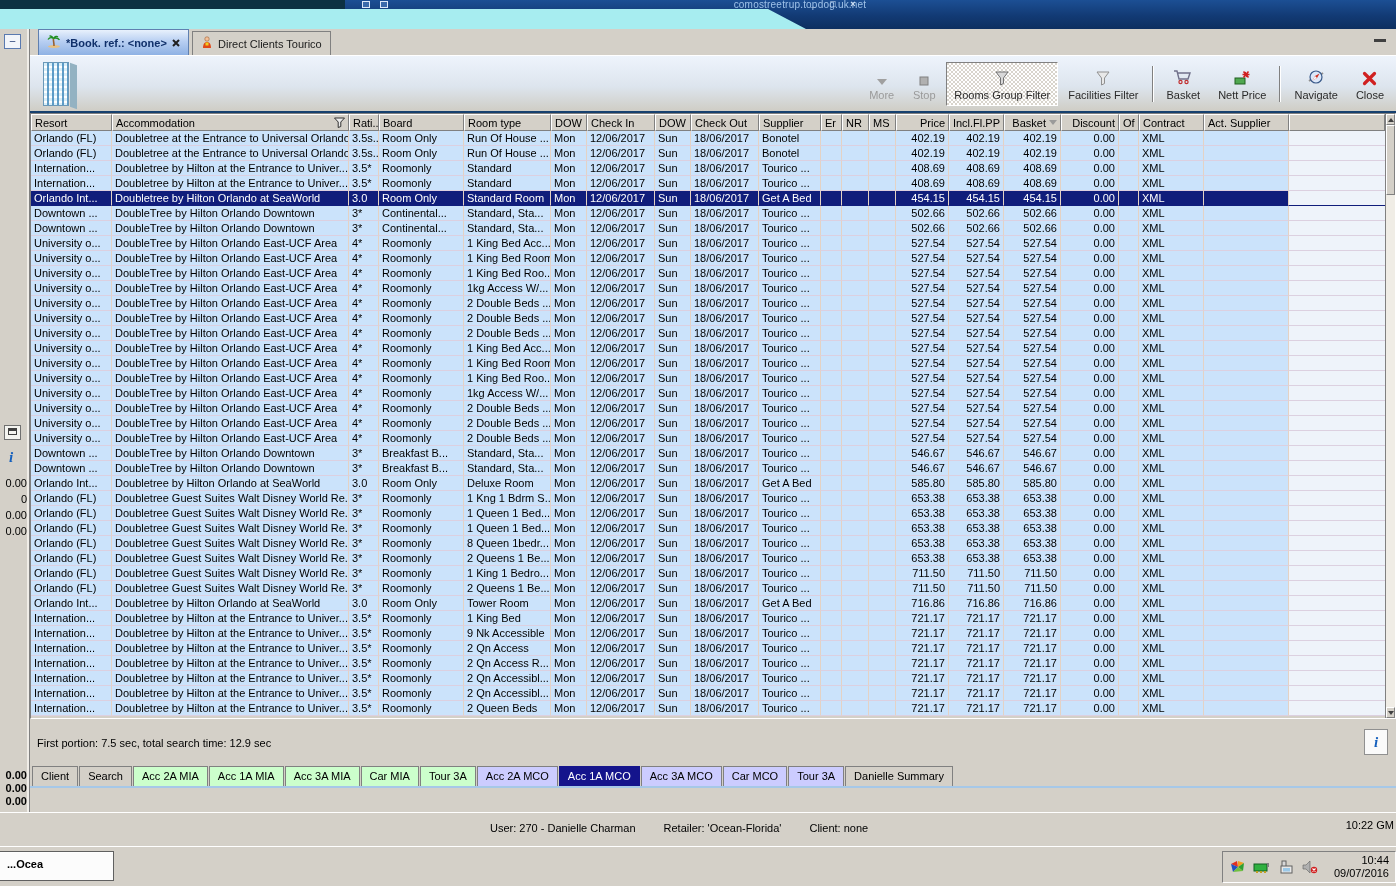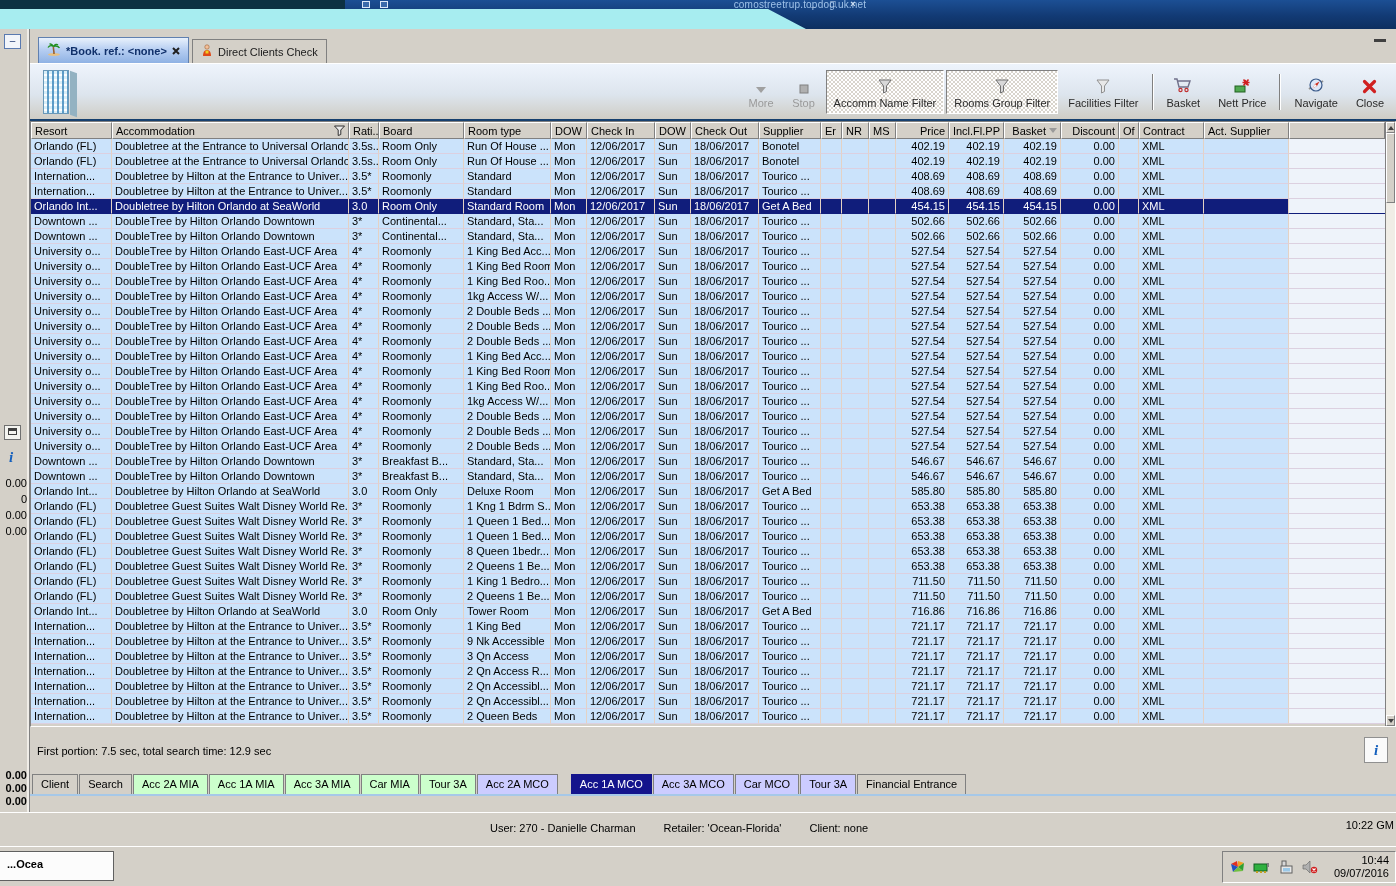--- a/index.html
+++ b/index.html
@@ -29,21 +29,21 @@
   .rail-btn.win i { display:block; margin:2px auto 0; width:9px; height:7px; border:1px solid #404040; border-top:3px solid #404040; }
   .rail-info { position:absolute; left:9px; font-family:"Liberation Serif", serif; font-style:italic; font-weight:bold; color:#1560bd; font-size:15px; }
   .rail-vals { position:absolute; left:0; width:27px; text-align:right; overflow:hidden; }
   .rail-vals div { height:16px; line-height:16px; white-space:nowrap; direction:rtl; }
   .rail-totals { position:absolute; left:0; width:27px; text-align:right; overflow:hidden; font-weight:bold; }
   .rail-totals div { height:13px; line-height:13px; white-space:nowrap; direction:rtl; }
 
   .content { position:absolute; left:30px; top:0; width:1366px; height:783px; }
 
   
-  .tabstrip { position:relative; height:35px; border-bottom:1px solid #fff; }
+  .tabstrip { position:relative; height:27px; border-bottom:1px solid #fff; }
   .tab { position:absolute; bottom:0; height:24px; display:flex; align-items:center; gap:5px; padding:0 8px; border:1px solid #808080; border-bottom:none; background:#d4d0c8; color:#202020; }
   .tab.active { height:26px; background:linear-gradient(to bottom,#e8f1fc 0%,#b8cff2 45%,#8fb2e4 100%); border-color:#6080b0; color:#10306a; font-weight:bold; z-index:2; }
   .tab .closex svg { display:block; }
   .collapse-tabs { position:absolute; right:10px; top:4px; width:12px; height:9px; border-bottom:3px solid #404040; }
 
   
   .header-panel { position:relative; height:57px; background:linear-gradient(to bottom,#eef4fc 0%,#dde5ee 55%,#cfcdc5 100%); border-bottom:2px solid #16406e; display:flex; align-items:center; }
   .hdr-left { display:flex; align-items:center; gap:14px; margin-left:10px; }
   .building { position:relative; width:38px; height:48px; }
   .building .front { position:absolute; left:3px; top:2px; width:26px; height:44px; background-color:#d8eef8; border:1px solid #6a98b8;
@@ -98,21 +98,21 @@
   
   .footer-status { position:relative; height:47px; }
   .footer-status .ftext { position:absolute; left:7px; top:18px; }
   .info-btn { position:absolute; right:8px; top:10px; width:24px; height:26px; background:#fafafa; border:1px solid #909090; text-align:center; font-family:"Liberation Serif", serif; font-style:italic; font-weight:bold; color:#1560bd; font-size:15px; line-height:24px; }
 
   
   .bottom-tabs { position:relative; height:22px; border-bottom:2px solid #a6c8e8; display:flex; align-items:flex-end; padding-left:2px; }
   .btab { height:20px; line-height:18px; padding:0 8px; border:1px solid #808080; border-bottom:none; background:#d4d0c8; margin-right:1px; white-space:nowrap; }
   .btab.green { background:#ccffcc; }
   .btab.lavender { background:#ccccff; }
-  .btab.selected { background:#14148c; color:#fff; border-color:#14148c;margin-left:12px; }
+  .btab.selected { background:#14148c; color:#fff; border-color:#14148c; }
 
   
   .statusbar { position:absolute; left:0; top:783px; width:1396px; height:39px; background:#d4d0c8; border-top:1px solid #fff; }
   .statusbar .stext { position:absolute; left:490px; top:9px; display:flex; gap:28px; white-space:nowrap; }
   .statusbar .stime { position:absolute; right:2px; top:6px; white-space:nowrap; }
 
   
   .taskbar { position:absolute; left:0; top:846px; width:1396px; height:40px; background:#d4d0c8; border-top:1px solid #fff; }
   .task-btn { position:absolute; left:-4px; top:4px; width:118px; height:30px; background:#fcfcfc; border:1px solid #606060; box-shadow:inset 1px 1px 0 #fff; padding:6px 6px 0 10px; font-weight:bold; overflow:hidden; white-space:nowrap; direction:rtl; text-align:left; }
   .tray { position:absolute; right:0; top:4px; height:32px; width:174px; border:1px solid; border-color:#808080 #fff #fff #808080; display:flex; align-items:center; gap:7px; padding:0 6px; }
@@ -179,21 +179,21 @@
           </span>
         </div>
         <div class="tab" style="left:162px;">
           <span>
             <svg width="12" height="13" viewBox="0 0 12 13">
                 <circle cx="6" cy="3" r="2.2" fill="#f2c09a" stroke="#a06030" stroke-width=".6"></circle>
                 <path d="M2 12 C2 7.5 4 6 6 6 C8 6 10 7.5 10 12 Z" fill="#e04818"></path>
                 <rect x="4.5" y="6.5" width="3" height="3" fill="#f0d020"></rect>
               </svg>
           </span>
-          <span>Direct Clients Check</span>
+          <span>Direct Clients Tourico</span>
         </div>
         <div class="collapse-tabs"></div>
       </div>
 
       <div class="header-panel">
         <div class="hdr-left">
           <div class="building">
             <div class="side"></div>
               <div class="front"></div>
           </div>
@@ -208,28 +208,20 @@
               </span>
             <span>More</span>
           </div>
           <div class="tbtn disabled">
             <span class="ticon">
                 <svg width="10" height="10" viewBox="0 0 10 10">
                   <rect x="1" y="1" width="8" height="8" fill="#b0b0b0" stroke="#808080"></rect>
                 </svg>
               </span>
             <span>Stop</span>
-          </div>
-          <div class="tbtn toggled">
-            <span class="ticon">
-                <svg width="16" height="16" viewBox="0 0 16 16">
-                  <path d="M2 2 H14 L9.5 8 V13.5 L6.5 15 V8 Z" fill="#d8d8d8" stroke="#707070"></path>
-                </svg>
-              </span>
-            <span>Accomm Name Filter</span>
           </div>
           <div class="tbtn toggled">
             <span class="ticon">
                 <svg width="16" height="16" viewBox="0 0 16 16">
                   <path d="M2 2 H14 L9.5 8 V13.5 L6.5 15 V8 Z" fill="#d8d8d8" stroke="#707070"></path>
                 </svg>
               </span>
             <span>Rooms Group Filter</span>
           </div>
           <div class="tbtn">
@@ -1136,21 +1128,21 @@
                 <div class="td" style="width: 20px;"></div>
                 <div class="td" style="width: 65px;">XML</div>
                 <div class="td" style="width: 85px;"></div>
                 <div class="td filler"></div>
               </div>
               <div class="tr">
                 <div class="td" style="width: 81px;">Internation...</div>
                 <div class="td" style="width: 237px;">Doubletree by Hilton at the Entrance to Univer...</div>
                 <div class="td" style="width: 30px;">3.5*</div>
                 <div class="td" style="width: 85px;">Roomonly</div>
-                <div class="td" style="width: 87px;">3 Qn Access</div>
+                <div class="td" style="width: 87px;">2 Qn Access</div>
                 <div class="td" style="width: 36px;">Mon</div>
                 <div class="td" style="width: 68px;">12/06/2017</div>
                 <div class="td" style="width: 36px;">Sun</div>
                 <div class="td" style="width: 68px;">18/06/2017</div>
                 <div class="td" style="width: 62px;">Tourico ...</div>
                 <div class="td" style="width: 21px;"></div>
                 <div class="td" style="width: 27px;"></div>
                 <div class="td" style="width: 27px;"></div>
                 <div class="td right" style="width: 53px;">721.17</div>
                 <div class="td right" style="width: 55px;">721.17</div>
@@ -1279,21 +1271,21 @@
           <div class="btab green">Acc 2A MIA</div>
           <div class="btab green">Acc 1A MIA</div>
           <div class="btab green">Acc 3A MIA</div>
           <div class="btab green">Car MIA</div>
           <div class="btab green">Tour 3A</div>
           <div class="btab lavender">Acc 2A MCO</div>
           <div class="btab selected">Acc 1A MCO</div>
           <div class="btab lavender">Acc 3A MCO</div>
           <div class="btab lavender">Car MCO</div>
           <div class="btab lavender">Tour 3A</div>
-          <div class="btab gray">Financial Entrance</div>
+          <div class="btab gray">Danielle Summary</div>
         </div>
 
     </div>
 
     <div class="statusbar">
       <div class="stext">
         <span>User: 270 - Danielle Charman</span>
         <span>Retailer: 'Ocean-Florida'</span>
         <span>Client: none</span>
       </div>

